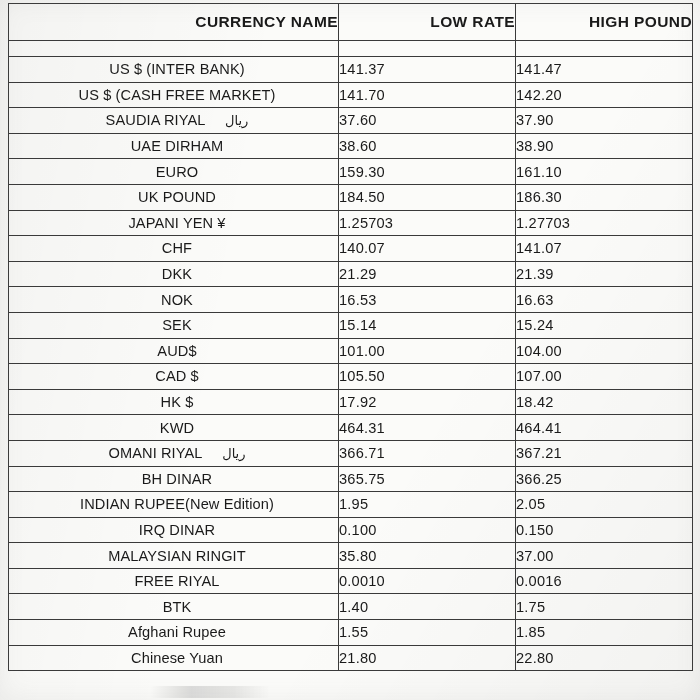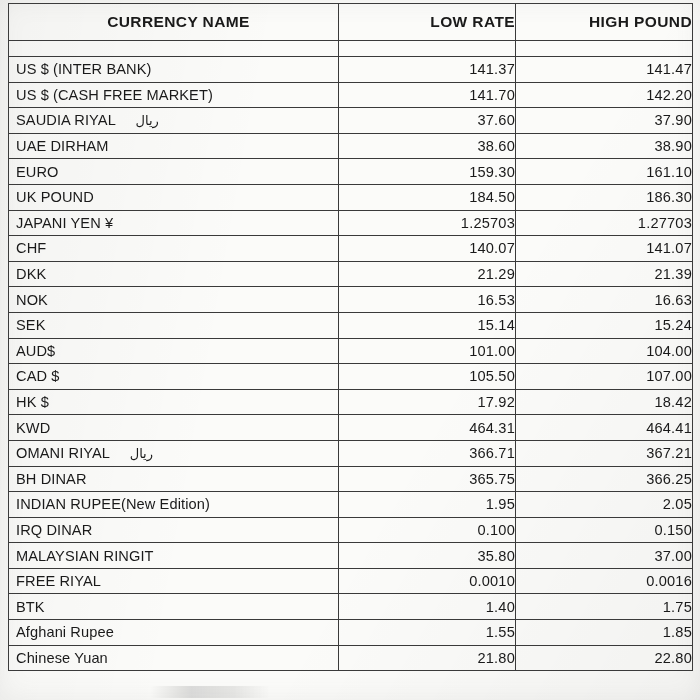--- a/index.html
+++ b/index.html
@@ -40,42 +40,42 @@
   .col-low  { width: 177px; }
   .col-high { width: 177px; }
 
   thead th {
     height: 36px;
     font-size: 15.5px;
     font-weight: 700;
     letter-spacing: 0.4px;
   }
   thead th.h-name {
-    text-align: center;
+    text-align: right;
     padding-left: 10px;
   }
   thead th.h-rate {
     text-align: right;
   }
   
   .spacer td {
     height: 15px;
     border-top: none;
   }
   tbody.body-rows td {
     height: 24.6px;
     font-size: 14.6px;
   }
   td.c-name {
-    text-align: left;
+    text-align: center;
     padding-left: 7px;
     letter-spacing: 0.1px;
   }
   td.c-val {
-    text-align: right;
+    text-align: left;
     letter-spacing: 0.2px;
   }
   .arabic {
     font-family: "DejaVu Sans", sans-serif;
     font-size: 13px;
     margin-left: 16px;
   }
   
   .bottom-smudge {
     position: absolute;

